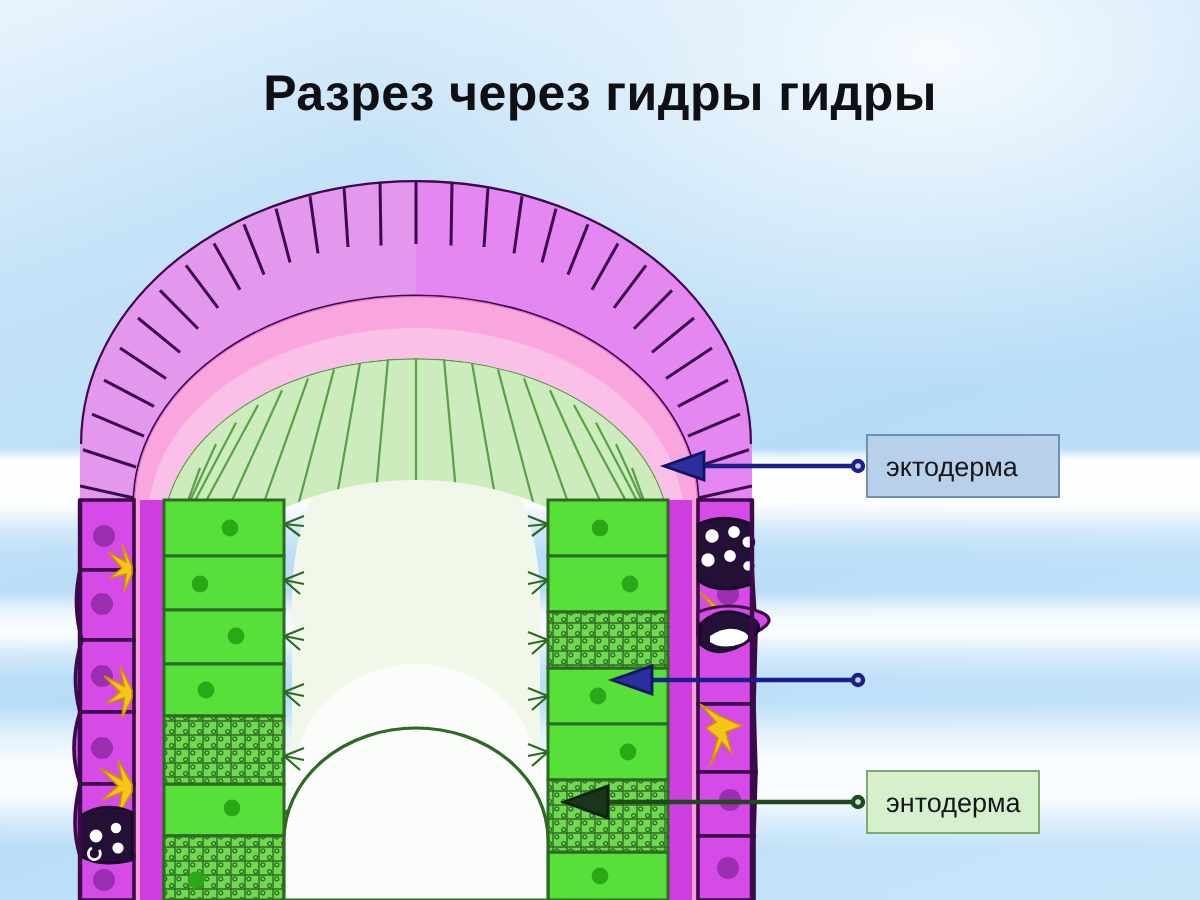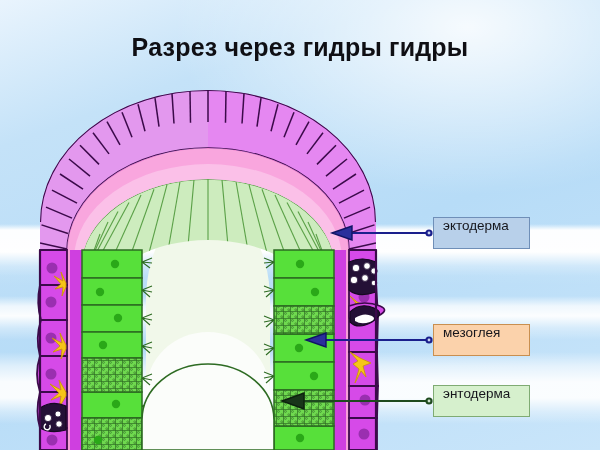--- a/index.html
+++ b/index.html
@@ -70,41 +70,41 @@
   
   #diagram {
     position: absolute;
     left: 0; top: 0;
   }
   
   .label-box {
     position: absolute;
     box-sizing: border-box;
     display: flex;
-    align-items: flex-start;
+    align-items: center;
     padding-left: 9px;
     font-size: 13.5px;
     color: #16161c;
     white-space: nowrap;
   }
   #label-ecto {
     left: 433px; top: 217px;
     width: 97px; height: 32px;
     background: #b8d0ea;
     border: 1px solid #6f8fb8;
   }
   #label-meso {
     left: 433px; top: 324px;
     width: 97px; height: 32px;
     background: #fbd2ab;
     border: 1px solid #c98f50;
   }
   #label-ento {
     left: 433px; top: 385px;
-    width: 97px; height: 32px;
+    width: 87px; height: 32px;
     background: #d6f0cd;
     border: 1px solid #7fab73;
   }
 </style>
 </head>
 <body>
 
 <div id="stage">
 
   <div class="bg-layer bg-base"></div>
@@ -399,21 +399,18 @@
       <circle cx="429" cy="401" r="3.6" fill="#1e4a1e"></circle>
       <circle cx="429" cy="401" r="1.4" fill="#cfe3cf"></circle>
       <path d="M282 401 L304 393 L304 409 Z" fill="#19361a" stroke="#0d210e" stroke-width="1.4"></path>
     </g>
   </svg>
 
   <div class="label-box" id="label-ecto">
     <span>эктодерма</span>
   </div>
 
-  <div class="label-box" id="label-meso">
-    <span>мезоглея</span>
-  </div>
 
   <div class="label-box" id="label-ento">
     <span>энтодерма</span>
   </div>
 
 </div>
 
 </body></html>

